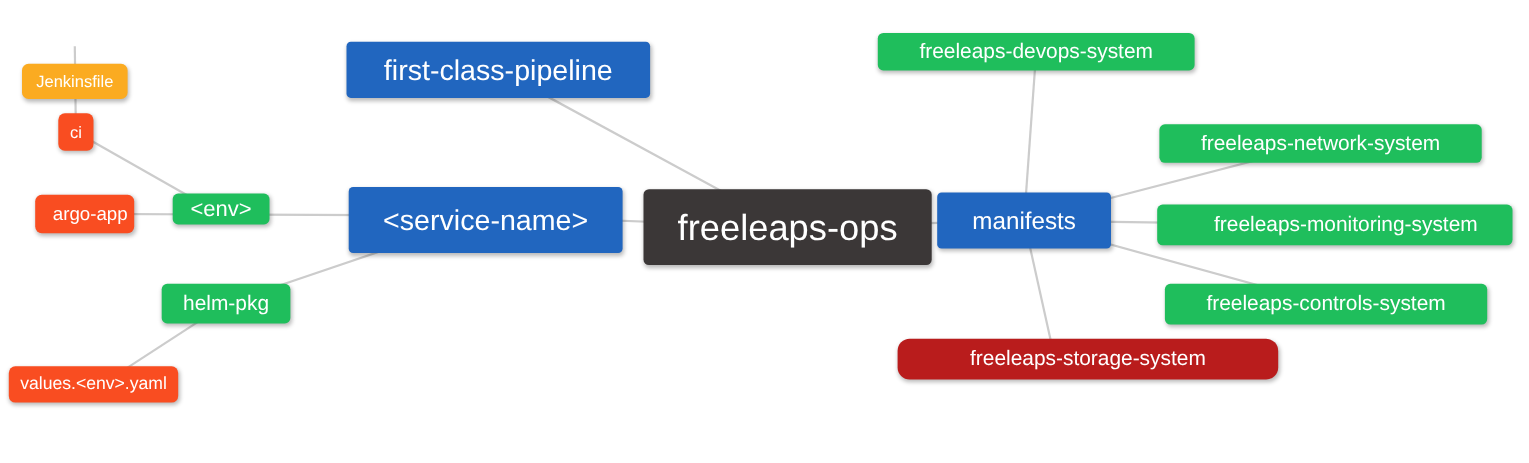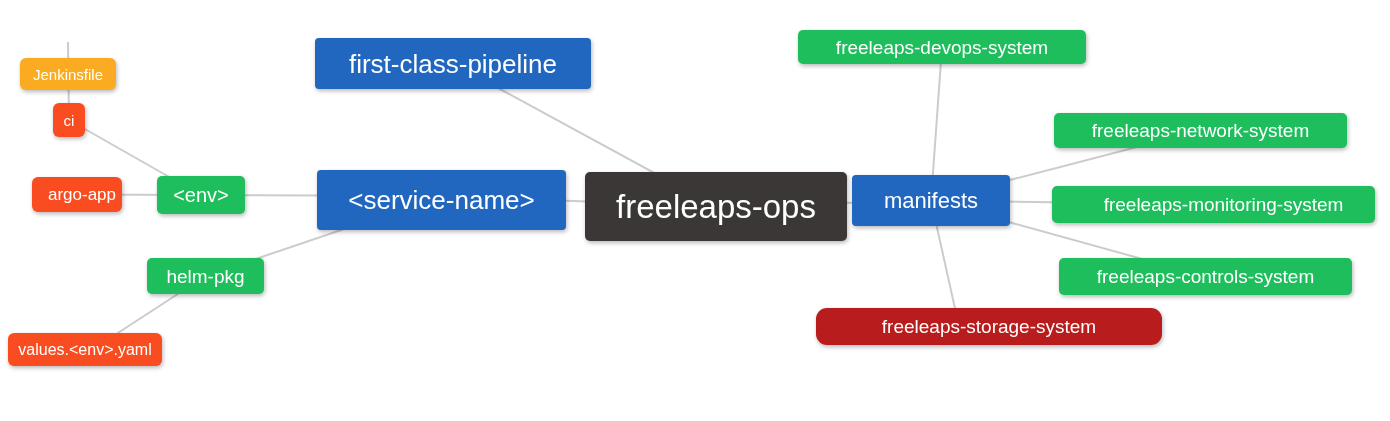--- a/index.html
+++ b/index.html
@@ -45,21 +45,21 @@
       <line x1="931" y1="200.5" x2="1205.5" y2="276.5"></line>
       <line x1="931" y1="200.5" x2="959" y2="326.5"></line>
     </svg>
 
   <div class="node" style="left: 20px; top: 26px; width: 96px; height: 32px; font-size: 15px; border-radius: 6px; background: rgb(251, 171, 33); margin-top: 32px;">Jenkinsfile</div>
 
   <div class="node" style="left: 53px; top: 103px; width: 32px; height: 34px; font-size: 15px; border-radius: 6px; background: rgb(249, 77, 33);">ci</div>
 
   <div class="node" style="left: 32px; top: 177px; width: 90px; height: 35px; font-size: 17px; border-radius: 6px; background: rgb(249, 77, 33); padding-left: 10px;">argo-app</div>
 
-  <div class="node" style="left: 157px; top: 176px; width: 88px; height: 38px; font-size: 20px; background: rgb(31, 190, 92);">&lt;env&gt;</div>
+  <div class="node" style="left: 157px; top: 176px; width: 88px; height: 28px; font-size: 20px; background: rgb(31, 190, 92);">&lt;env&gt;</div>
 
   <div class="node" style="left: 147px; top: 258px; width: 117px; height: 36px; font-size: 19px; background: rgb(31, 190, 92);">helm-pkg</div>
 
   <div class="node" style="left: 8px; top: 333px; width: 154px; height: 33px; font-size: 16px; border-radius: 6px; background: rgb(249, 77, 33);">values.&lt;env&gt;.yaml</div>
 
   <div class="node" style="left: 315px; top: 38px; width: 276px; height: 51px; font-size: 26px; border-radius: 4px; background: rgb(33, 102, 191);">first-class-pipeline</div>
 
   <div class="node" style="left: 317px; top: 170px; width: 249px; height: 60px; font-size: 26px; border-radius: 4px; background: rgb(33, 102, 191);">&lt;service-name&gt;</div>
 
   <div class="node" style="left: 585px; top: 172px; width: 262px; height: 69px; font-size: 33px; background: rgb(59, 55, 55);">freeleaps-ops</div>

